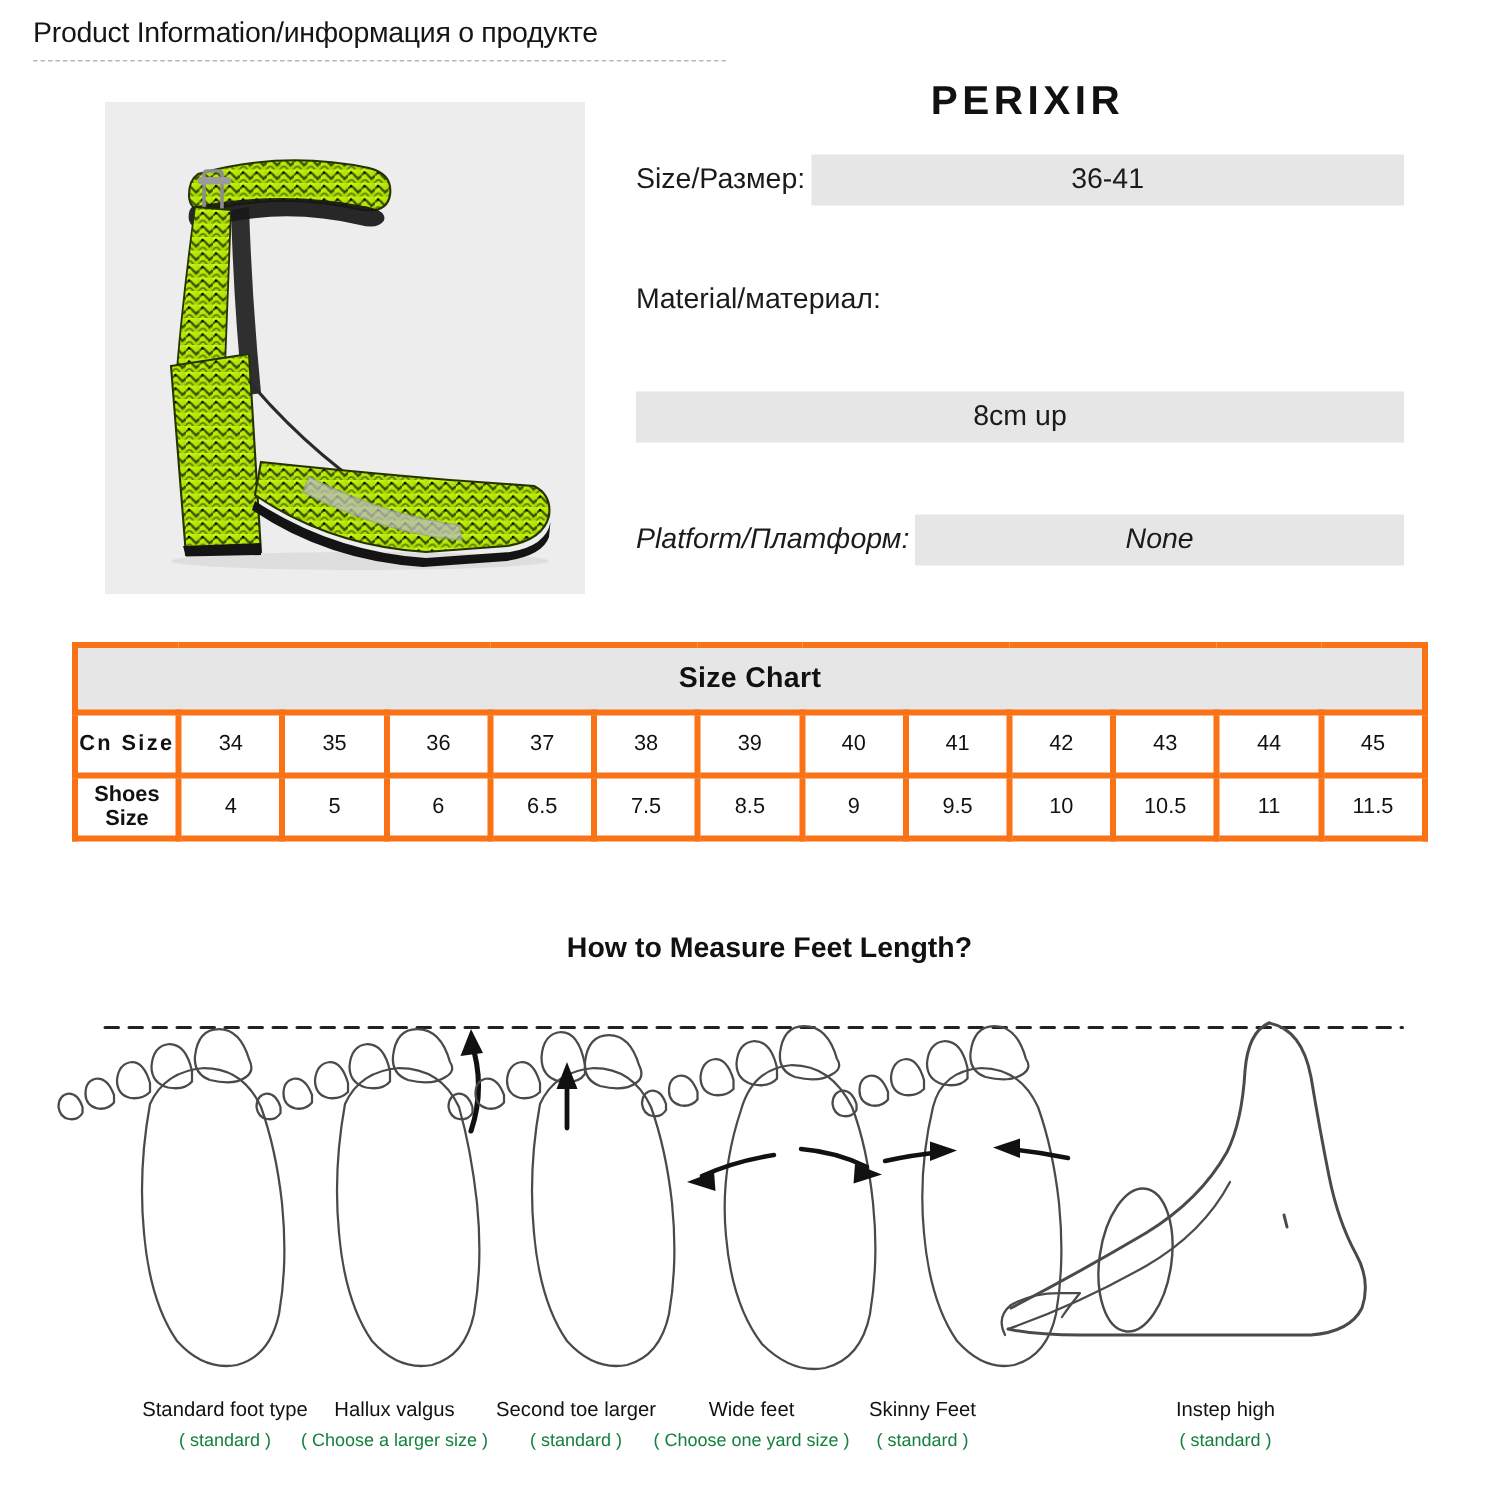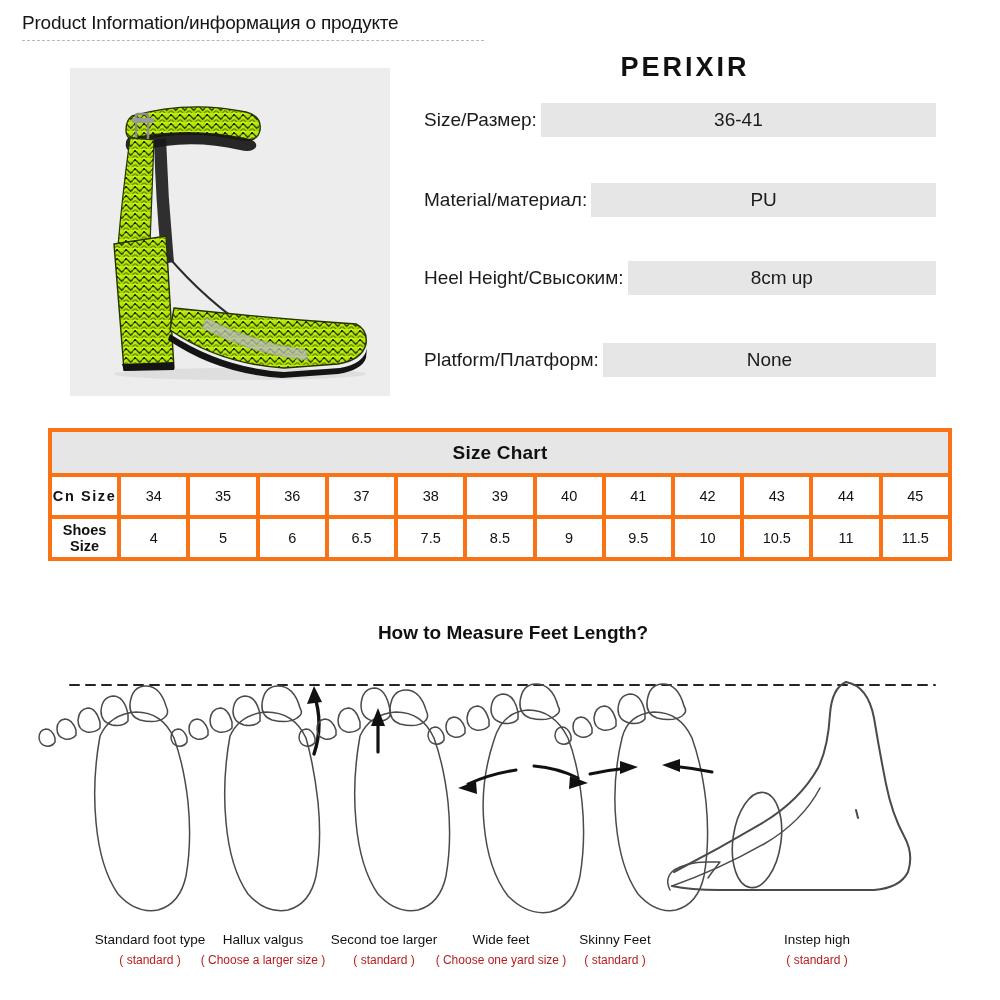--- a/index.html
+++ b/index.html
@@ -79,21 +79,21 @@
     background: #e6e6e6;
     height: 34px;
     line-height: 34px;
     text-align: center;
     font-size: 19px;
     color: #1b1b1b;
   }
   #spec-row-size     { top: 103px; }
   #spec-row-material { top: 183px; }
   #spec-row-heel     { top: 261px; }
-  #spec-row-platform { top: 343px; }
+  #spec-row-platform { top: 343px; font-style: italic; }
 
   
   #size-chart {
     position: absolute;
     left: 48px;
     top: 428px;
     width: 904px;
     border-collapse: collapse;
     table-layout: fixed;
   }
@@ -149,21 +149,21 @@
   }
   .caption .caption-title {
     display: block;
     font-size: 13.5px;
     color: #111;
     line-height: 20px;
   }
   .caption .caption-note {
     display: block;
     font-size: 12px;
-    color: #b91c1c;
+    color: #15803d;
     line-height: 20px;
   }
   #caption-0 { left: 88px;  top: 930px; width: 124px; }
   #caption-1 { left: 196px; top: 930px; width: 134px; }
   #caption-2 { left: 318px; top: 930px; width: 132px; }
   #caption-3 { left: 434px; top: 930px; width: 134px; }
   #caption-4 { left: 560px; top: 930px; width: 110px; }
   #caption-5 { left: 756px; top: 930px; width: 122px; }
 </style>
 </head>
@@ -220,25 +220,23 @@
 
 <div id="brand-name">PERIXIR</div>
 
 <div class="spec-row" id="spec-row-size">
   <span class="spec-label">Size/Размер:</span>
   <span class="spec-value">36-41</span>
 </div>
 
 <div class="spec-row" id="spec-row-material">
   <span class="spec-label">Material/материал:</span>
-  <span class="spec-value">PU</span>
 </div>
 
 <div class="spec-row" id="spec-row-heel">
-  <span class="spec-label">Heel Height/Свысоким:</span>
   <span class="spec-value">8cm up</span>
 </div>
 
 <div class="spec-row" id="spec-row-platform">
   <span class="spec-label">Platform/Платформ:</span>
   <span class="spec-value">None</span>
 </div>
 
 <table id="size-chart">
   <thead>

